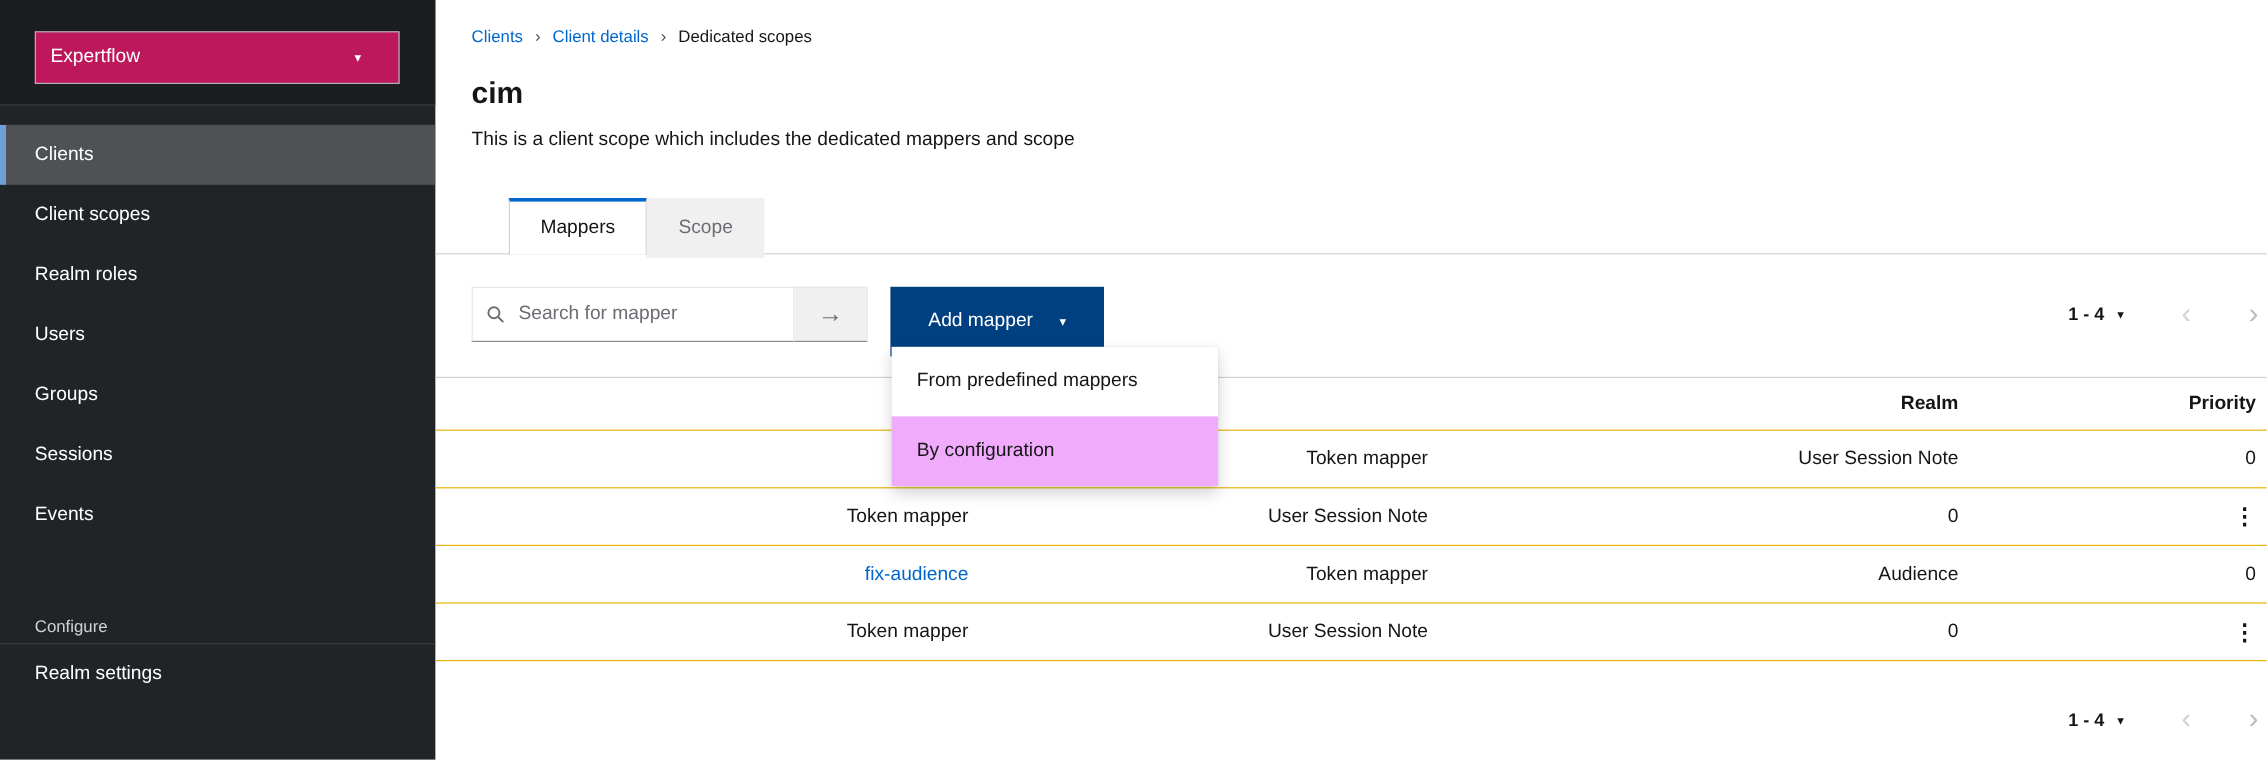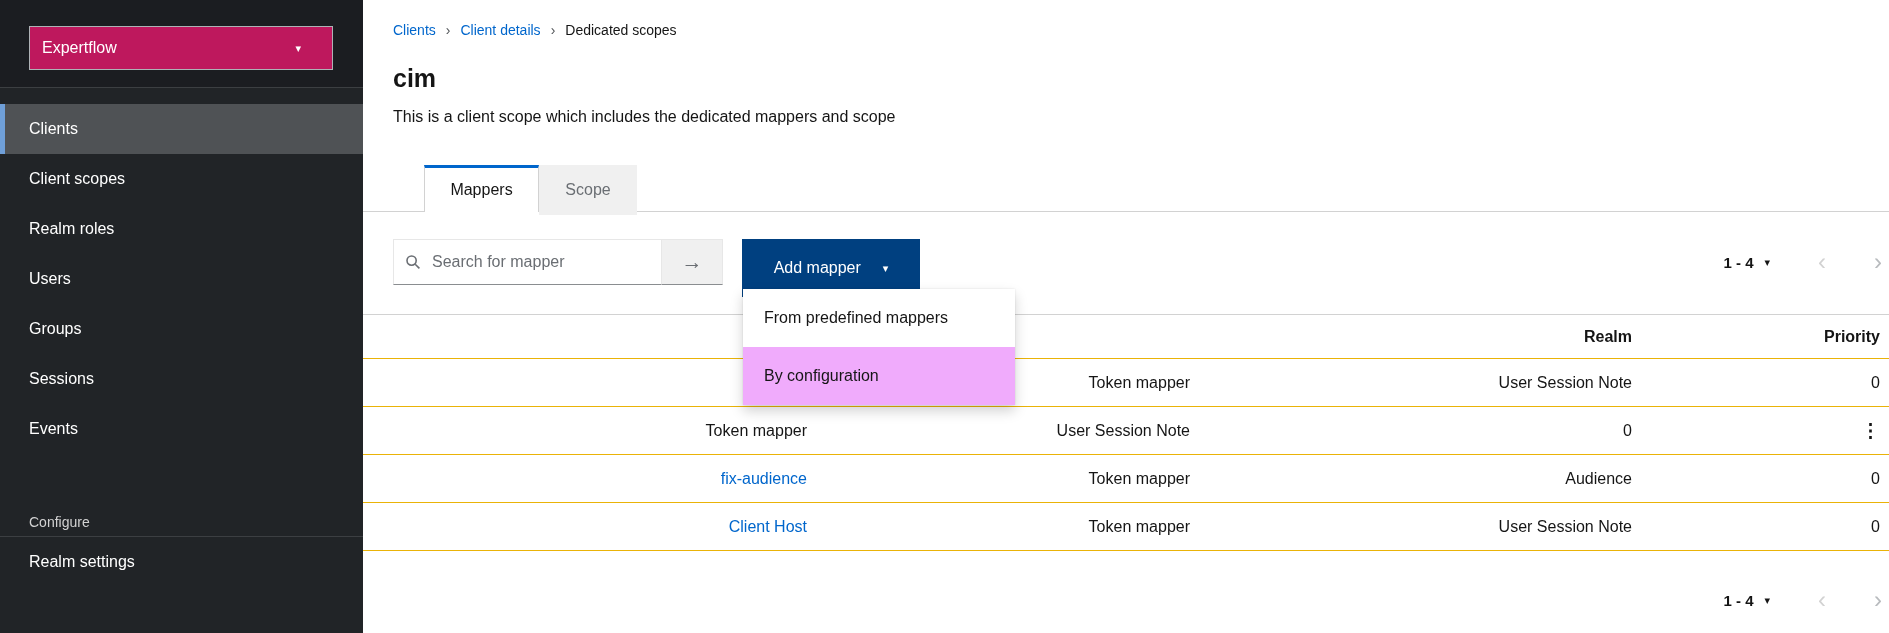--- a/index.html
+++ b/index.html
@@ -177,21 +177,20 @@
       <div class="kebab">⋮</div>
     </div>
     <div class="t-row">
       <div class="c-first"><a>fix-audience</a></div>
       <div>Token mapper</div>
       <div>Audience</div>
       <div>0</div>
       <div class="kebab">⋮</div>
     </div>
     <div class="t-row">
-      <div class="c-first"><a>Client Host</a></div>
       <div>Token mapper</div>
       <div>User Session Note</div>
       <div>0</div>
       <div class="kebab">⋮</div>
     </div>
   </div>
 
   <div class="pagination bottom">
     <span class="range">1 - 4</span>
     <span class="pg-caret">▾</span>

